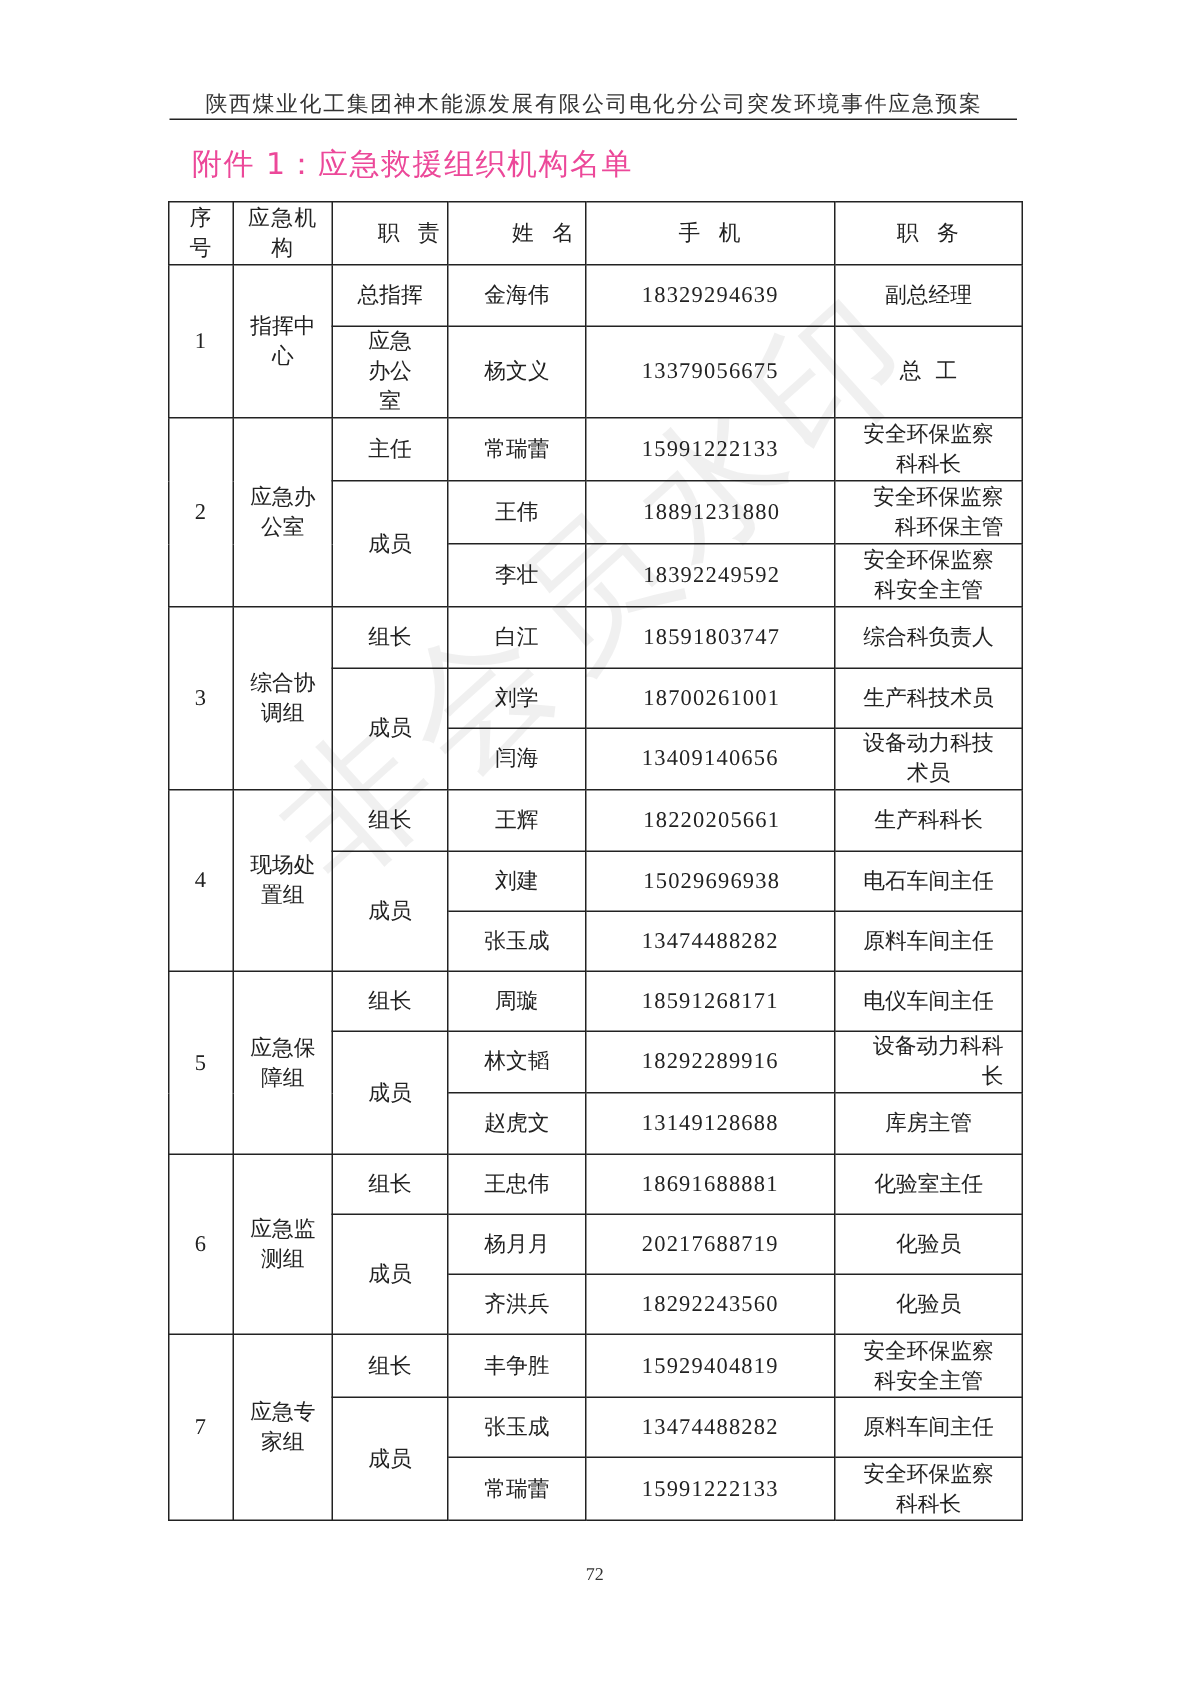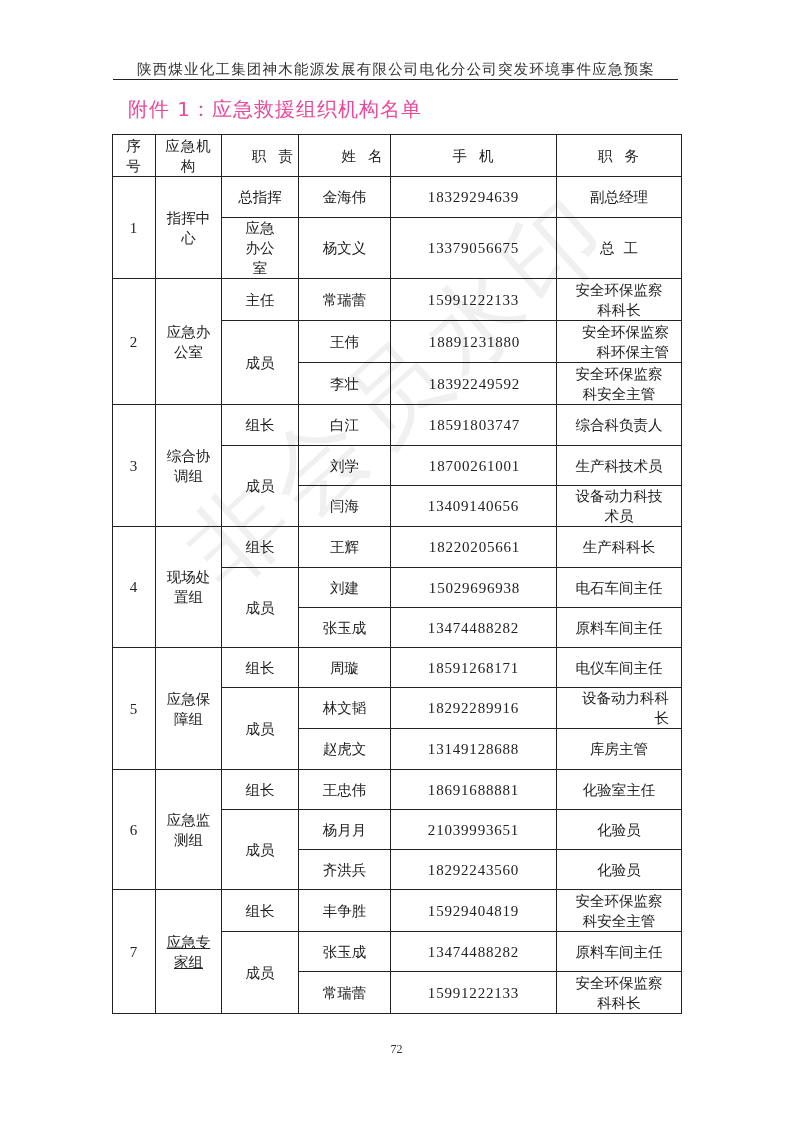--- a/index.html
+++ b/index.html
@@ -166,32 +166,32 @@
       <td rowspan="3" class="phone">6</td>
       <td rowspan="3"><span style="display:inline-block;width:50px;">应急监测组</span></td>
       <td>组长</td>
       <td>王忠伟</td>
       <td class="phone">18691688881</td>
       <td>化验室主任</td>
     </tr>
     <tr style="height:40px">
       <td rowspan="2">成员</td>
       <td>杨月月</td>
-      <td class="phone">21039993651</td>
+      <td class="phone">20217688719</td>
       <td>化验员</td>
     </tr>
     <tr style="height:40px">
       <td>齐洪兵</td>
       <td class="phone">18292243560</td>
       <td>化验员</td>
     </tr>
 
     <tr style="height:42px">
       <td rowspan="3" class="phone">7</td>
-      <td rowspan="3"><span style="display:inline-block;width:50px;text-decoration:underline;">应急专家组</span></td>
+      <td rowspan="3"><span style="display:inline-block;width:50px;">应急专家组</span></td>
       <td>组长</td>
       <td>丰争胜</td>
       <td class="phone">15929404819</td>
       <td><span style="display:inline-block;width:100px;">安全环保监察科安全主管</span></td>
     </tr>
     <tr style="height:40px">
       <td rowspan="2">成员</td>
       <td>张玉成</td>
       <td class="phone">13474488282</td>
       <td>原料车间主任</td>

